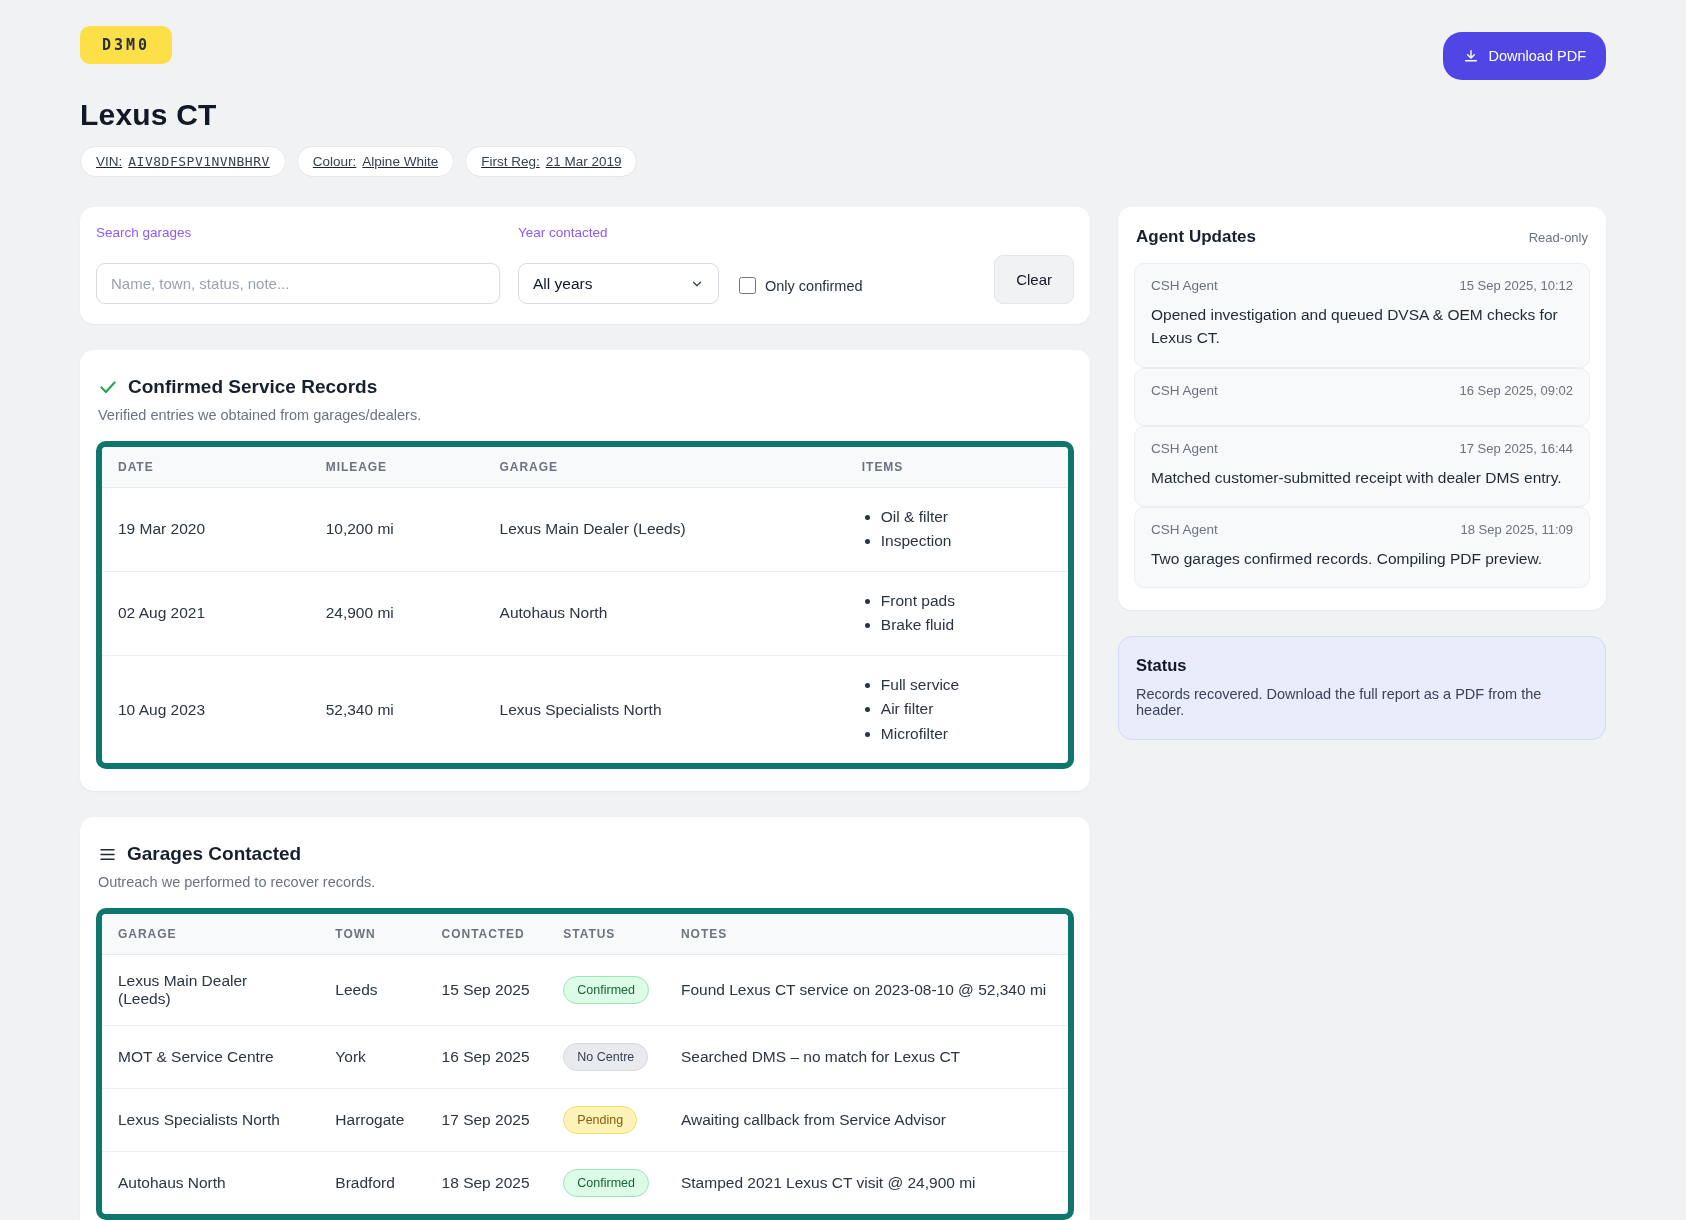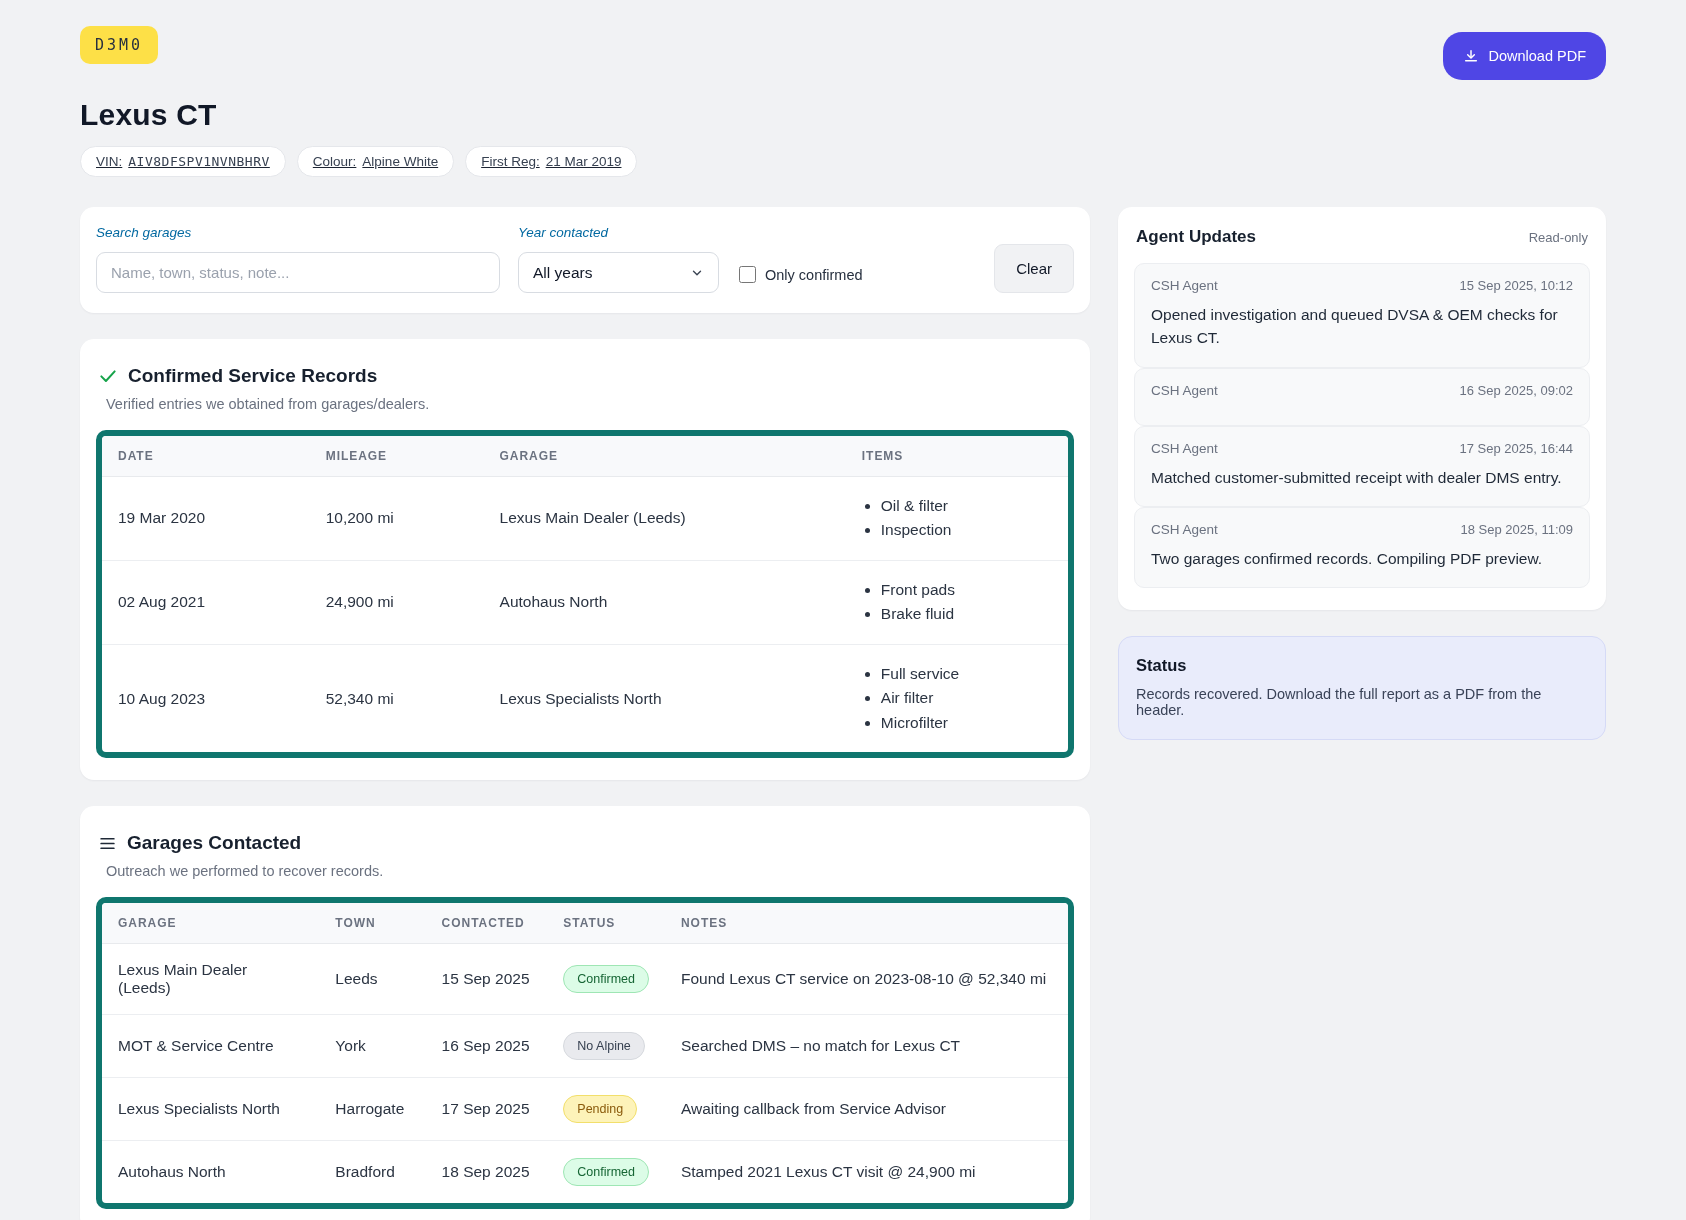--- a/index.html
+++ b/index.html
@@ -8,22 +8,22 @@
     font-family:"Liberation Sans","DejaVu Sans",sans-serif;
     background:#f1f2f4; color:#1c2433;
   }
   .page { padding:26px 80px 0 80px; }
 
   
   .top-row { display:flex; justify-content:space-between; align-items:flex-start; }
   .badge {
     display:inline-block; background:#fde047; color:#27303f;
     font-family:"DejaVu Sans Mono","Liberation Mono",monospace;
-    font-weight:normal; font-size:15px; letter-spacing:3px;
-    padding:10px 15px; border-radius:10px;
+    font-weight:bold; font-size:15px; letter-spacing:3px;
+    padding:10px 22px; border-radius:10px;
   }
   .btn-primary {
     display:flex; align-items:center; gap:9px;
     background:#4f46e5; color:#fff; border:none; cursor:pointer;
     font-family:inherit; font-size:14.5px; font-weight:500;
     padding:0 20px; height:48px; border-radius:19px; margin-top:6px;
   }
   h1.title { font-size:30px; font-weight:bold; color:#111827; margin:18px 0 14px 0; letter-spacing:.2px; }
   .chips { display:flex; gap:11px;text-decoration:underline; }
   .chip {
@@ -36,21 +36,21 @@
   .layout { display:grid; grid-template-columns:1fr 488px; gap:28px; align-items:start; margin-top:30px; }
   .col-main { display:flex; flex-direction:column; gap:26px; }
   .col-side { display:flex; flex-direction:column; gap:26px; }
   .card {
     background:#fff; border-radius:14px; padding:22px 16px;
     box-shadow:0 1px 2px rgba(16,24,40,.05);
   }
 
   
   .filter-card { display:flex; align-items:flex-end; gap:18px; padding:18px 16px 20px 16px; }
-  .field label { display:block; font-size:13.5px; color:#0369a1; margin-bottom:12px;font-style:italic; }
+  .field label { display:block; font-size:13.5px; color:#8b5cf6; margin-bottom:23px; }
   .text-input {
     width:404px; height:41px; border:1px solid #d8dce2; border-radius:9px;
     padding:0 14px; font-size:15px; font-family:inherit; color:#1c2433; background:#fff;
   }
   .text-input::placeholder { color:#9aa1ad; }
   .select {
     width:201px; height:41px; border:1px solid #d8dce2; border-radius:9px; background:#fff;
     display:flex; align-items:center; justify-content:space-between;
     padding:0 14px; font-size:15.5px; font-weight:500; color:#111827; cursor:pointer;
   }
@@ -58,21 +58,21 @@
   .check-wrap input { width:17px; height:17px; accent-color:#4f46e5; }
   .check-wrap span { font-size:14.5px; color:#27303f; }
   .btn-clear {
     margin-left:auto; background:#f1f2f4; border:1px solid #e4e6ea; border-radius:9px;
     height:49px; padding:0 21px; font-family:inherit; font-size:15px; color:#111827; cursor:pointer;
   }
 
   
   .sec-head { display:flex; align-items:center; gap:10px; padding:4px 2px 0 2px; }
   .sec-head h2 { font-size:19px; font-weight:bold; color:#17202e; }
-  .sec-sub { font-size:14.5px; color:#6b7280; margin:9px 2px 18px 10px; }
+  .sec-sub { font-size:14.5px; color:#6b7280; margin:9px 2px 18px 2px; }
   .icon { display:inline-flex; flex:none; }
 
   table.data { width:100%; border-collapse:separate; border-spacing:0; }
   .tbl-wrap { border:6px solid #0f766e; border-radius:10px; overflow:hidden; }
   table.data thead th {
     background:#f8f9fb; text-align:left; font-size:12px; font-weight:bold;
     color:#6b7280; letter-spacing:.08em; padding:13px 16px; border-bottom:1px solid #e8eaed;
   }
   table.data td {
     padding:17px 16px; font-size:15.5px; color:#2b3442; vertical-align:middle;
@@ -275,21 +275,21 @@
                 <td>Lexus Main Dealer (Leeds)</td>
                 <td>Leeds</td>
                 <td>15 Sep 2025</td>
                 <td><span class="pill confirmed">Confirmed</span></td>
                 <td>Found Lexus CT service on 2023-08-10 @ 52,340 mi</td>
               </tr>
               <tr>
                 <td>MOT &amp; Service Centre</td>
                 <td>York</td>
                 <td>16 Sep 2025</td>
-                <td><span class="pill none">No Alpine</span></td>
+                <td><span class="pill none">No Centre</span></td>
                 <td>Searched DMS – no match for Lexus CT</td>
               </tr>
               <tr>
                 <td>Lexus Specialists North</td>
                 <td>Harrogate</td>
                 <td>17 Sep 2025</td>
                 <td><span class="pill pending">Pending</span></td>
                 <td>Awaiting callback from Service Advisor</td>
               </tr>
               <tr>

